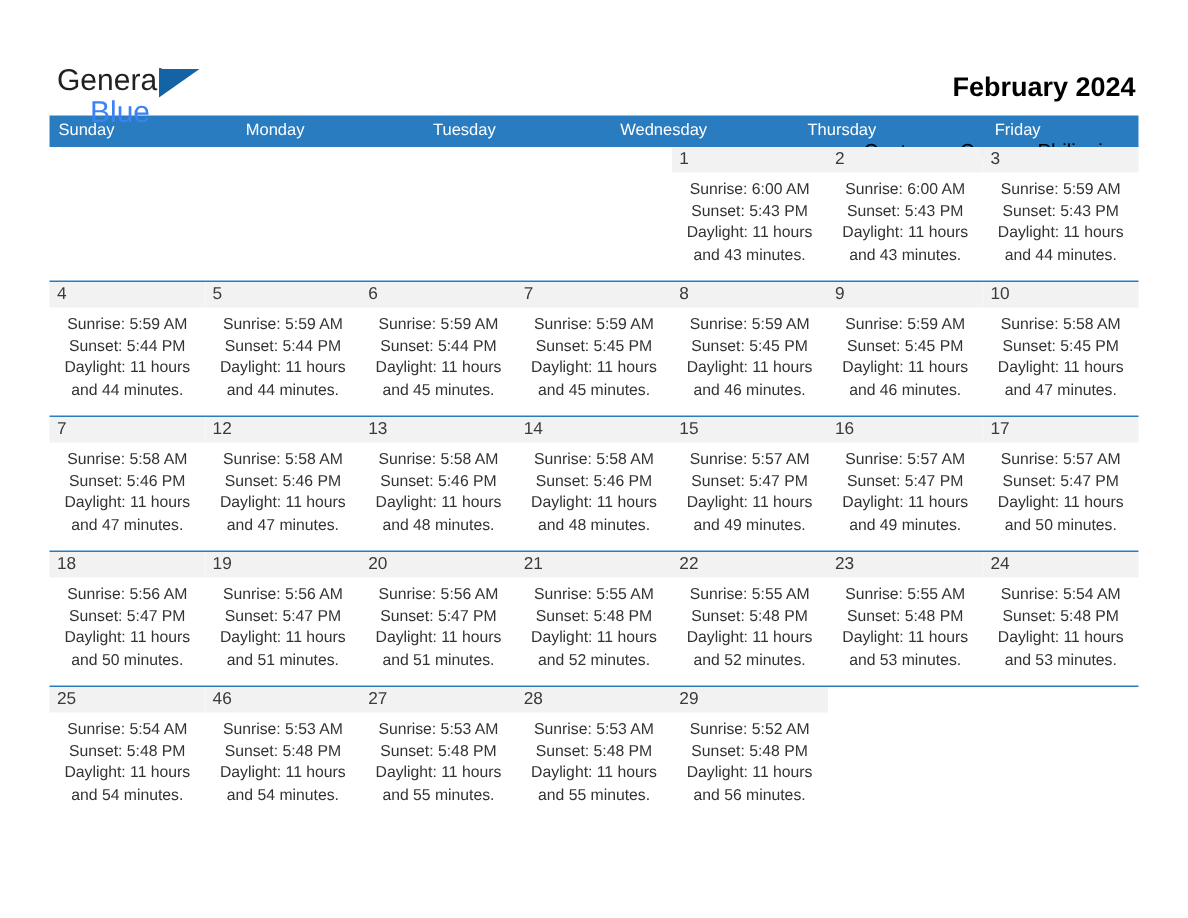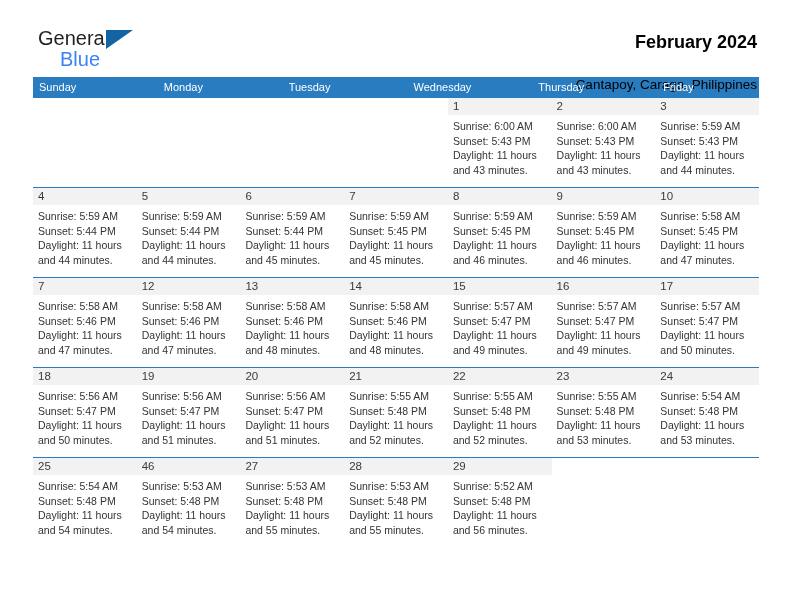--- a/index.html
+++ b/index.html
@@ -20,21 +20,21 @@
     height: 612px;
     box-sizing: border-box;
     padding: 0 33px;
   }
 
   
   .topbar {
     display: flex;
     align-items: flex-start;
     justify-content: space-between;
-    padding-top: 27px;
+    padding-top: 43px;
     height: 72px;
     box-sizing: border-box;
   }
   .brand {
     position: relative;
     width: 112px;
     padding-left: 5px;
   }
   .brand-top {
     font-size: 20px;
@@ -126,20 +126,21 @@
     background: transparent;
   }
   .daynum {
     font-size: 11.5px;
     color: #3a3a3a;
     padding-left: 5px;
     line-height: 17px;
   }
   .cell-lines {
     padding: 4px 5px 0 5px;
+    text-align: center;
   }
   .cell-line {
     font-size: 10.5px;
     color: #333333;
     line-height: 14.6px;
     white-space: nowrap;
   }
 </style>
 </head>
 <body>

